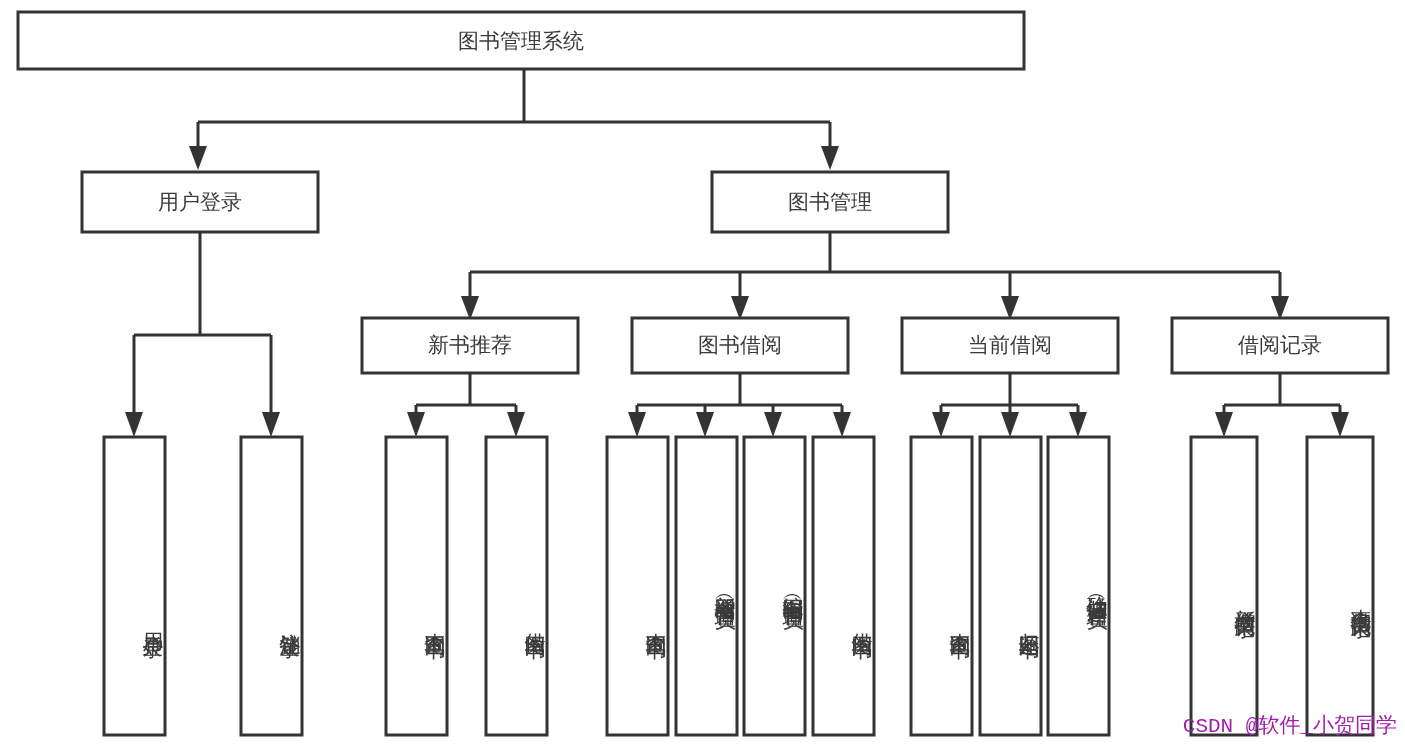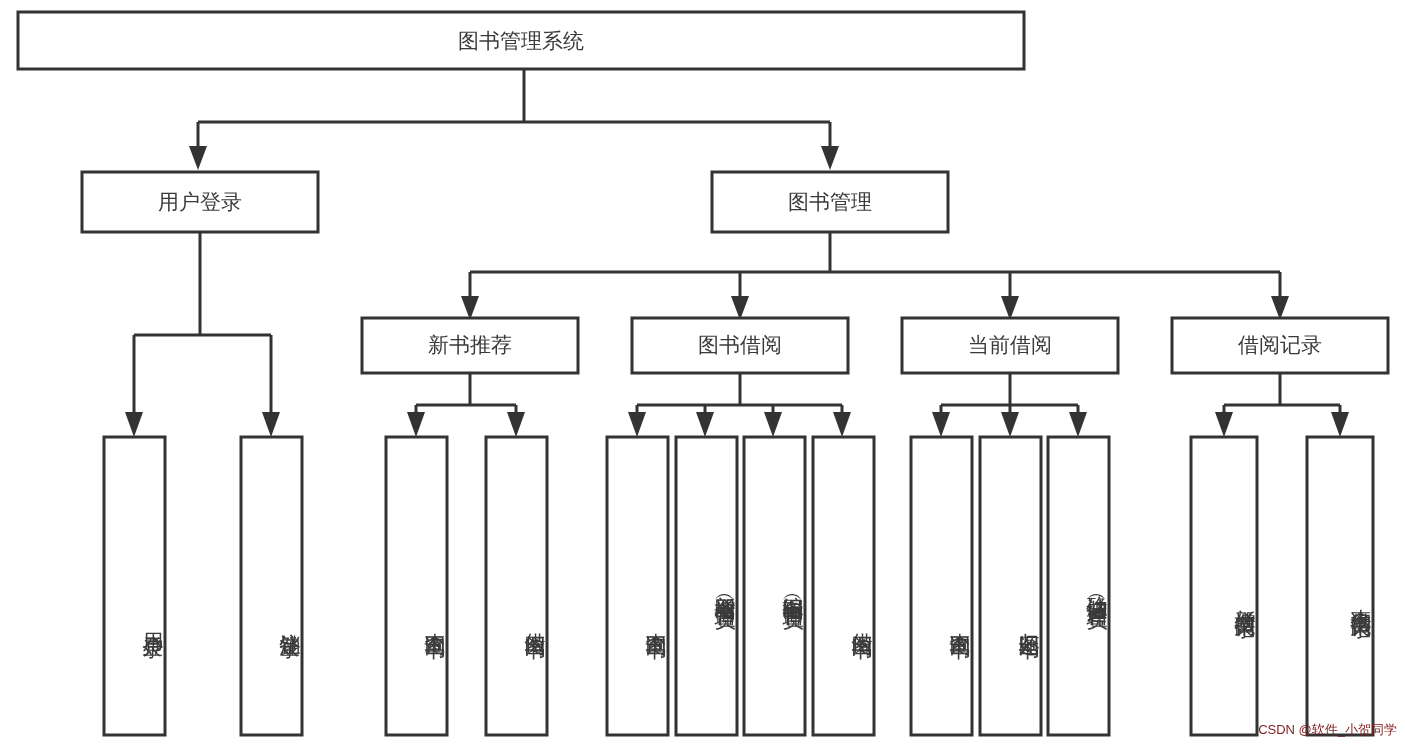--- a/index.html
+++ b/index.html
@@ -62,23 +62,23 @@
     display: flex;
     align-items: flex-start;
     justify-content: center;
     pointer-events: none;
     user-select: none;
   }
   .watermark {
     position: absolute;
     right: 8px;
     bottom: 8px;
-    font-family: Liberation Sans, sans-serif;
-    font-size: 13px;
-    color: #7f1d1d;
+    font-family: Liberation Mono, monospace;
+    font-size: 21px;
+    color: #a21caf;
     white-space: nowrap;
     user-select: none;
   }
 </style>
 </head>
 <body>
 
 <div id="diagram-root">
 
   <svg id="tree-svg" viewBox="0 0 1405 747">

